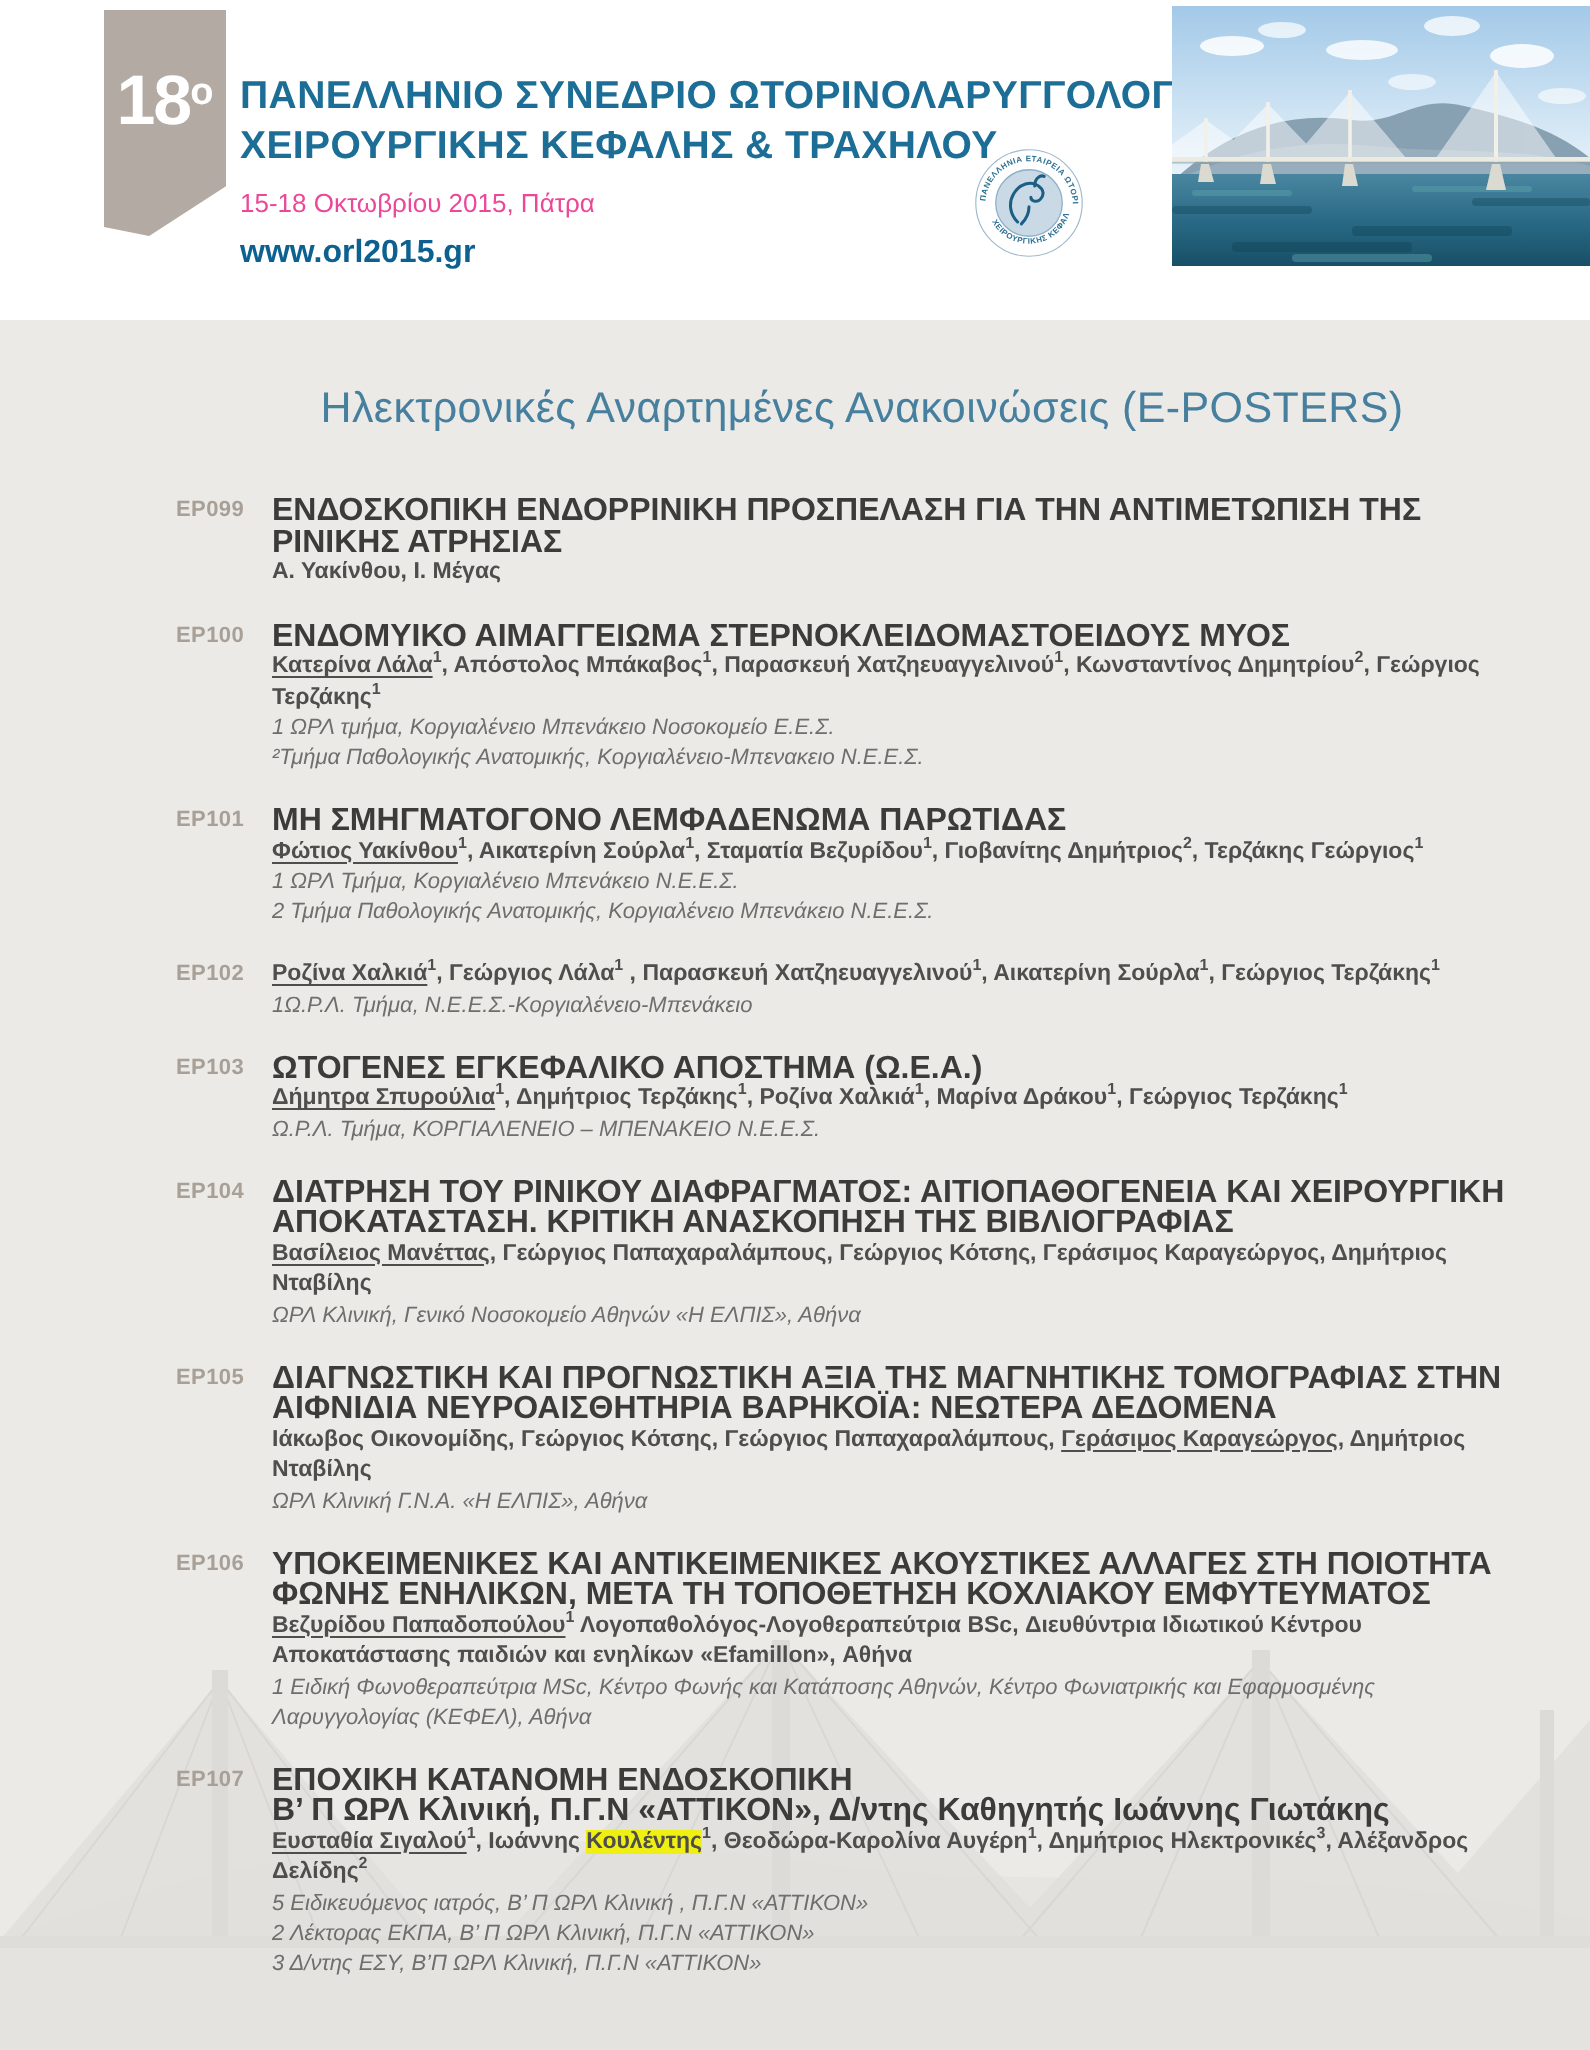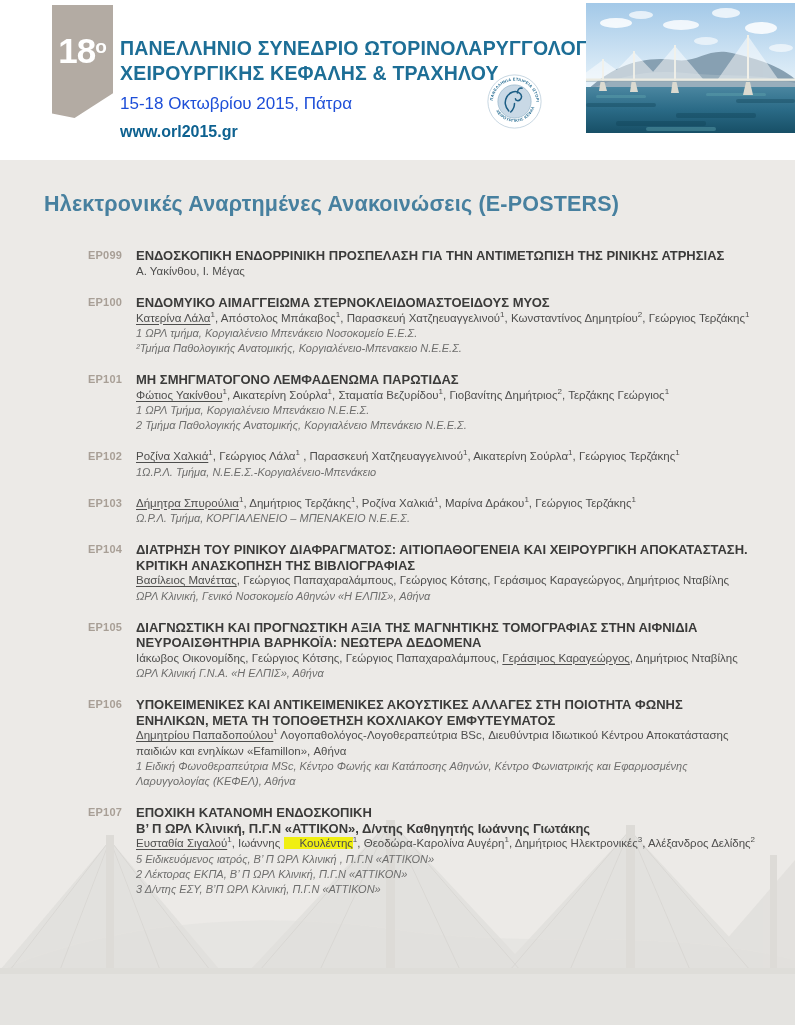--- a/index.html
+++ b/index.html
@@ -16,47 +16,47 @@
   .ribbon{
     position:absolute;left:52px;top:5px;width:61px;height:113px;
     background:var(--ribbon,#B3ABA3);
     clip-path:polygon(0 0,100% 0,100% 78%,37% 100%,0 96%);
     text-align:center;
   }
   .edition{color:#fff;font-weight:bold;font-size:35px;letter-spacing:-1px;display:inline-block;margin-top:26px;}
   .edition .deg{font-size:19px;vertical-align:10px;letter-spacing:0;}
   .head-text{position:absolute;left:120px;top:36px;}
   .conf-title div{color:var(--title-accent,#1D6E96);font-size:19.5px;font-weight:700;line-height:25px;letter-spacing:.2px;}
-  .conf-date{color:#1d4ed8;font-size:17px;font-weight:400;margin-top:8px;}
+  .conf-date{color:#ec4899;font-size:13px;font-weight:400;margin-top:8px;}
   .conf-url{color:#0D6190;font-size:16px;font-weight:700;margin-top:9px;cursor:pointer;}
   .seal{position:absolute;left:486px;top:73px;width:57px;height:57px;}
   .photo{position:absolute;left:586px;top:3px;width:209px;height:130px;}
   .photo svg{display:block;width:100%;height:100%;}
 
   
   .content{
     position:absolute;top:160px;left:0;width:795px;height:865px;
     background:var(--page-bg,#ECEAE7);z-index:1;
   }
   .watermark{position:absolute;left:0;bottom:0;width:795px;height:205px;z-index:0;pointer-events:none;}
   .watermark svg{display:block;width:100%;height:100%;}
   .section-heading{
-    margin:0;padding:32px 0 0 44px;
+    margin:0;padding:32px 0 0 67px;
     color:var(--heading,#47809F);
-    font-size:21.5px;font-weight:700;letter-spacing:.2px;
-    position:relative;z-index:1;
+    font-size:21.5px;font-weight:400;letter-spacing:.2px;
+    position:relative;z-index:1;text-align:center;
   }
   .entries{position:relative;z-index:1;margin:31px 37px 17px 88px;}
   .entry{display:flex;margin-bottom:16px;}
   .entry .code{flex:0 0 48px;color:#A89F96;font-weight:700;font-size:11px;letter-spacing:.2px;padding-top:1px;}
   .entry .ebody{width:622px;}
-  .etitle{color:#3B3B3A;font-weight:700;font-size:13px;line-height:15.5px;}
-  .authors{margin:0;color:#4E4E4D;font-size:11.5px;line-height:15.5px;}
+  .etitle{color:#3B3B3A;font-weight:700;font-size:16px;line-height:15.5px;}
+  .authors{margin:0;color:#4E4E4D;font-size:11.5px;line-height:15.5px;font-weight:bold;}
   .authors .u{text-decoration:underline;text-underline-offset:2px;}
-  .authors .hl{background:var(--hl,#F0EF12);padding-left:16px;}
+  .authors .hl{background:var(--hl,#F0EF12);}
   .authors sup{font-size:8px;line-height:0;}
   .affil{color:#6E6E6D;font-size:11px;font-style:italic;line-height:15px;}
 </style>
 </head>
 <body>
 
 <div class="page">
 
   <div class="header">
     <div class="ribbon">
@@ -229,20 +229,21 @@
         <div class="entry">
           <div class="code">EP102</div>
           <div class="ebody">
             <p class="authors"><span class="u ">Ροζίνα Χαλκιά</span><sup>1</sup><span>, Γεώργιος Λάλα</span><sup>1</sup><span> , Παρασκευή Χατζηευαγγελινού</span><sup>1</sup><span>, Αικατερίνη Σούρλα</span><sup>1</sup><span>, Γεώργιος Τερζάκης</span><sup>1</sup></p>
             <div class="affil">1Ω.Ρ.Λ. Τμήμα, Ν.Ε.Ε.Σ.-Κοργιαλένειο-Μπενάκειο</div>
           </div>
         </div>
         <div class="entry">
           <div class="code">EP103</div>
           <div class="ebody">
+            <div class="etitle">ΩΤΟΓΕΝΕΣ ΕΓΚΕΦΑΛΙΚΟ ΑΠΟΣΤΗΜΑ (Ω.Ε.Α.)</div>
             <p class="authors"><span class="u ">Δήμητρα Σπυρούλια</span><sup>1</sup><span>, Δημήτριος Τερζάκης</span><sup>1</sup><span>, Ροζίνα Χαλκιά</span><sup>1</sup><span>, Μαρίνα Δράκου</span><sup>1</sup><span>, Γεώργιος Τερζάκης</span><sup>1</sup></p>
             <div class="affil">Ω.Ρ.Λ. Τμήμα, ΚΟΡΓΙΑΛΕΝΕΙΟ – ΜΠΕΝΑΚΕΙΟ Ν.Ε.Ε.Σ.</div>
           </div>
         </div>
         <div class="entry">
           <div class="code">EP104</div>
           <div class="ebody">
             <div class="etitle">ΔΙΑΤΡΗΣΗ ΤΟΥ ΡΙΝΙΚΟΥ ΔΙΑΦΡΑΓΜΑΤΟΣ: ΑΙΤΙΟΠΑΘΟΓΕΝΕΙΑ ΚΑΙ ΧΕΙΡΟΥΡΓΙΚΗ ΑΠΟΚΑΤΑΣΤΑΣΗ. ΚΡΙΤΙΚΗ ΑΝΑΣΚΟΠΗΣΗ ΤΗΣ ΒΙΒΛΙΟΓΡΑΦΙΑΣ</div>
             <p class="authors"><span class="u ">Βασίλειος Μανέττας</span><span>, Γεώργιος Παπαχαραλάμπους, Γεώργιος Κότσης, Γεράσιμος Καραγεώργος, Δημήτριος Νταβίλης</span></p>
             <div class="affil">ΩΡΛ Κλινική, Γενικό Νοσοκομείο Αθηνών «Η ΕΛΠΙΣ», Αθήνα</div>
@@ -253,21 +254,21 @@
           <div class="ebody">
             <div class="etitle">ΔΙΑΓΝΩΣΤΙΚΗ ΚΑΙ ΠΡΟΓΝΩΣΤΙΚΗ ΑΞΙΑ ΤΗΣ ΜΑΓΝΗΤΙΚΗΣ ΤΟΜΟΓΡΑΦΙΑΣ ΣΤΗΝ ΑΙΦΝΙΔΙΑ ΝΕΥΡΟΑΙΣΘΗΤΗΡΙΑ ΒΑΡΗΚΟΪΑ: ΝΕΩΤΕΡΑ ΔΕΔΟΜΕΝΑ</div>
             <p class="authors"><span>Ιάκωβος Οικονομίδης, Γεώργιος Κότσης, Γεώργιος Παπαχαραλάμπους, </span><span class="u ">Γεράσιμος Καραγεώργος</span><span>, Δημήτριος Νταβίλης</span></p>
             <div class="affil">ΩΡΛ Κλινική Γ.Ν.Α. «Η ΕΛΠΙΣ», Αθήνα</div>
           </div>
         </div>
         <div class="entry">
           <div class="code">EP106</div>
           <div class="ebody">
             <div class="etitle">ΥΠΟΚΕΙΜΕΝΙΚΕΣ ΚΑΙ ΑΝΤΙΚΕΙΜΕΝΙΚΕΣ ΑΚΟΥΣΤΙΚΕΣ ΑΛΛΑΓΕΣ ΣΤΗ ΠΟΙΟΤΗΤΑ ΦΩΝΗΣ ΕΝΗΛΙΚΩΝ, ΜΕΤΑ ΤΗ ΤΟΠΟΘΕΤΗΣΗ ΚΟΧΛΙΑΚΟΥ ΕΜΦΥΤΕΥΜΑΤΟΣ</div>
-            <p class="authors"><span class="u ">Δημητρίου Παπαδοπούλου</span><sup>1</sup><span> Λογοπαθολόγος-Λογοθεραπεύτρια BSc, Διευθύντρια Ιδιωτικού Κέντρου Αποκατάστασης παιδιών και ενηλίκων «Efamillon», Αθήνα</span></p>
+            <p class="authors"><span class="u ">Βεζυρίδου Παπαδοπούλου</span><sup>1</sup><span> Λογοπαθολόγος-Λογοθεραπεύτρια BSc, Διευθύντρια Ιδιωτικού Κέντρου Αποκατάστασης παιδιών και ενηλίκων «Efamillon», Αθήνα</span></p>
             <div class="affil">1 Ειδική Φωνοθεραπεύτρια MSc, Κέντρο Φωνής και Κατάποσης  Αθηνών, Κέντρο Φωνιατρικής και Εφαρμοσμένης Λαρυγγολογίας (ΚΕΦΕΛ), Αθήνα</div>
           </div>
         </div>
         <div class="entry">
           <div class="code">EP107</div>
           <div class="ebody">
             <div class="etitle">ΕΠΟΧΙΚΗ ΚΑΤΑΝΟΜΗ ΕΝΔΟΣΚΟΠΙΚΗ</div>
             <div class="etitle">Β’ Π ΩΡΛ Κλινική, Π.Γ.Ν «ΑΤΤΙΚΟΝ», Δ/ντης Καθηγητής Ιωάννης Γιωτάκης</div>
             <p class="authors"><span class="u ">Ευσταθία Σιγαλού</span><sup>1</sup><span>, Ιωάννης </span><span class="hl">Κουλέντης</span><sup>1</sup><span>, Θεοδώρα-Καρολίνα Αυγέρη</span><sup>1</sup><span>, Δημήτριος Ηλεκτρονικές</span><sup>3</sup><span>, Αλέξανδρος Δελίδης</span><sup>2</sup></p>
             <div class="affil">5 Ειδικευόμενος ιατρός, Β’ Π ΩΡΛ Κλινική , Π.Γ.Ν «ΑΤΤΙΚΟΝ»</div>

